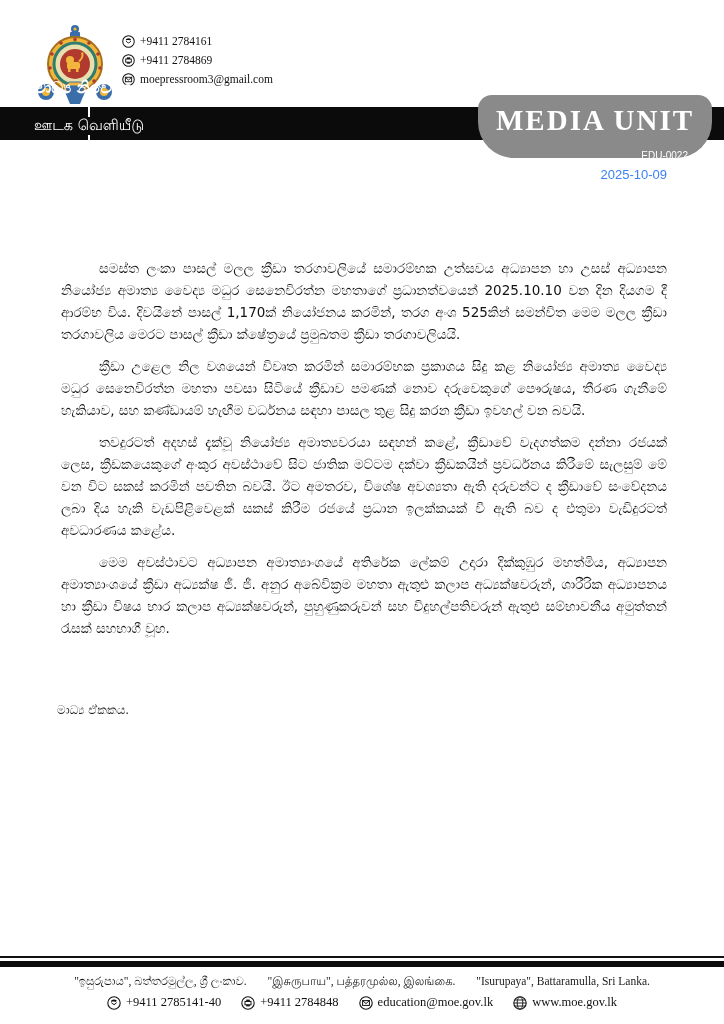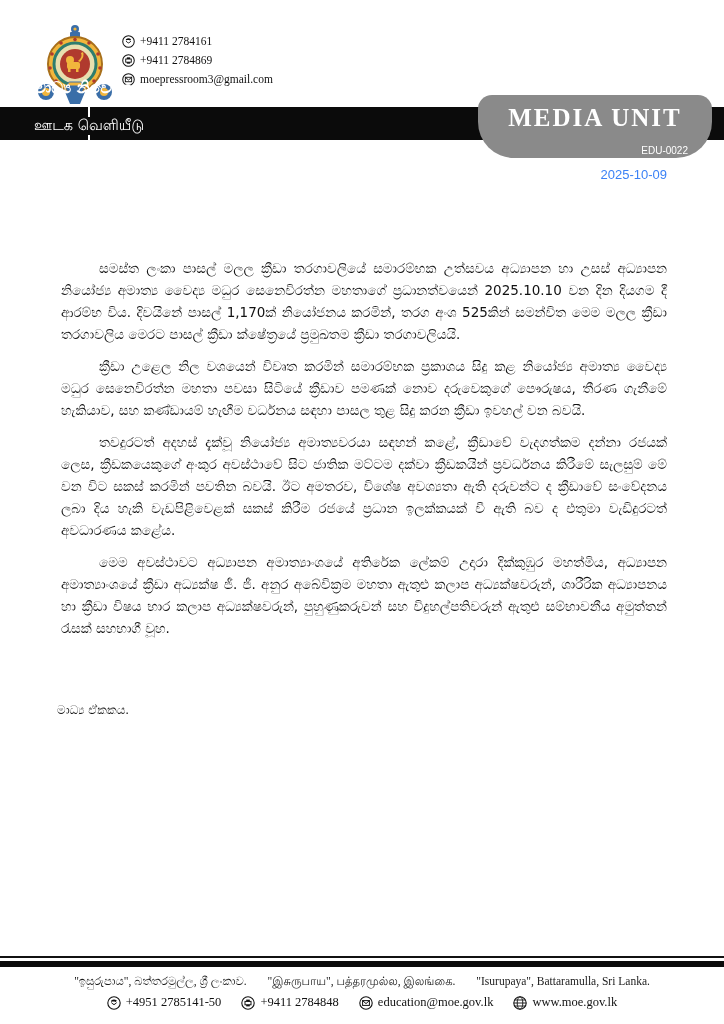--- a/index.html
+++ b/index.html
@@ -28,21 +28,21 @@
   .band-inner{display:flex;align-items:center;color:#fff;margin-left:34px;flex-direction:column;}
   .band-si{font-size:16px;font-weight:bold;}
   .band-ta{font-size:14.5px;}
   .band-en{font-size:13px;font-weight:bold;font-family:Liberation Mono, monospace;letter-spacing:.5px;}
   .band-sep{width:2px;height:20px;background:#fff;margin:0 12px;}
   .badge{
     position:absolute;top:95px;right:12px;width:234px;height:63px;
     background:#8a8a8a;border-radius:14px 14px 36px 36px;
     color:#fff;text-align:center;z-index:2;
   }
-  .badge-title{font-family:"Liberation Serif",serif;font-weight:bold;font-size:25px;letter-spacing:2px;margin-top:9px;}
+  .badge-title{font-family:"Liberation Serif",serif;font-weight:bold;font-size:29px;letter-spacing:2px;margin-top:9px;}
   .badge-code{font-size:10px;text-align:right;padding-right:24px;margin-top:13px;font-family:"Liberation Sans",sans-serif;}
   
   .date{position:absolute;top:167px;right:57px;font-size:13px;font-family:"Liberation Sans",sans-serif;color:#3b82f6;}
   .doc-title{position:absolute;top:201px;left:57px;width:610px;text-align:center;font-weight:bold;font-size:16px;line-height:27px;}
   .body-text{position:absolute;top:257px;left:57px;width:610px;font-size:13.5px;line-height:22px;text-align:justify;}
   .body-text p{margin:0 0 10px 4px;text-indent:38px;}
   .signature{position:absolute;top:703px;left:57px;font-size:12px;text-align:center;}
   
   .footer{position:absolute;left:0;bottom:0;width:724px;}
   .f-rule-thin{height:2px;background:#111;}
@@ -178,21 +178,21 @@
 
     <div class="f-contacts">
       <div class="contact-row">
         <span class="cicon">
           <svg viewBox="0 0 14 14">
               <circle cx="7" cy="7" r="6.2" fill="none" stroke="#111" stroke-width="1.1"></circle>
               <path d="M4.2 4.6 q2.8 -2 5.6 0 l-1 1.4 -1.4 -.5 -2 0 -1.2 .5 z" fill="#111"></path>
               <path d="M4.5 6.5 q2.5 4 5 0" fill="none" stroke="#111" stroke-width="1"></path>
             </svg>
         </span>
-        <span>+4951 2785141-50</span>
+        <span>+9411 2785141-40</span>
       </div>
       <div class="contact-row">
         <span class="cicon">
           <svg viewBox="0 0 14 14">
               <circle cx="7" cy="7" r="6.2" fill="none" stroke="#111" stroke-width="1.1"></circle>
               <rect x="4" y="5.4" width="6" height="3.4" fill="none" stroke="#111" stroke-width="1"></rect>
               <rect x="5.2" y="3.6" width="3.6" height="1.8" fill="#111"></rect>
               <rect x="5.2" y="8.8" width="3.6" height="1.6" fill="#111"></rect>
             </svg>
         </span>

